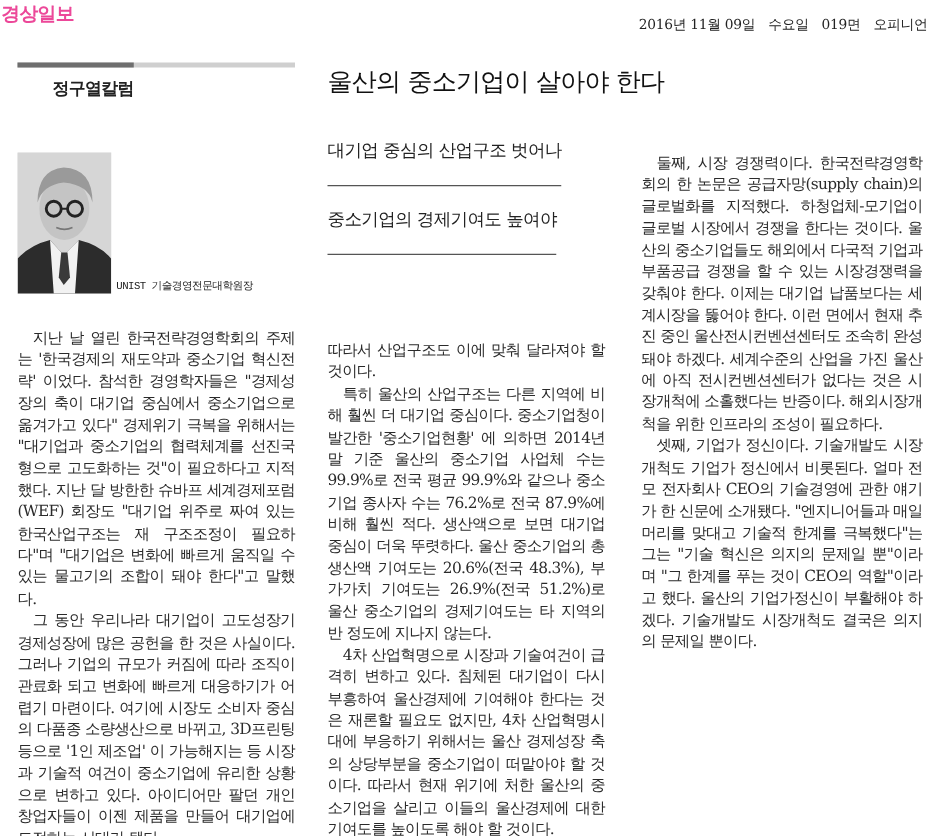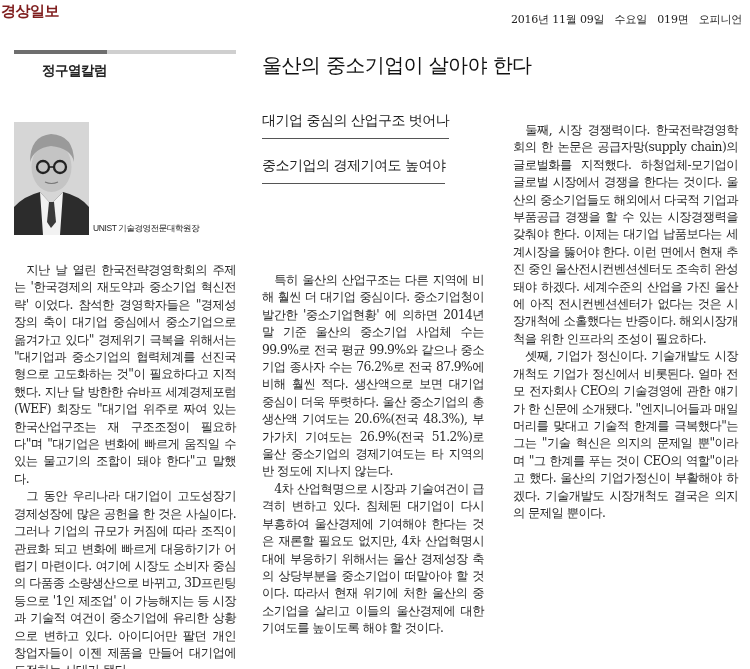--- a/index.html
+++ b/index.html
@@ -1,33 +1,33 @@
 <!DOCTYPE html>
 <html><head>
 <meta charset="utf-8">
 <style>
   html, body { margin:0; padding:0; background:#fff; }
   body { width:750px; height:669px; position:relative; overflow:hidden;
          font-family:"DejaVu Serif","Liberation Serif",serif; color:#222; }
   .logo { position:absolute; left:1px; top:2px; font-family:"DejaVu Sans","Liberation Sans",sans-serif;
-          font-weight:bold; font-size:15px; letter-spacing:-0.5px; color:#7f1d1d; }
+          font-weight:bold; font-size:15px; letter-spacing:-0.5px; color:#ec4899; }
   .dateline { position:absolute; right:8px; top:12px; font-size:11px; color:#222; white-space:nowrap; letter-spacing:-0.2px; }
   .dateline span { margin-left:7px; }
   .col-bar { position:absolute; left:14px; top:50px; width:222px; height:4px; background:#cfcfcf; }
   .col-bar .dark { position:absolute; left:0; top:0; width:93px; height:4px; background:#6e6e6e; }
   .col-name { position:absolute; left:22px; top:62px; font-family:"DejaVu Sans","Liberation Sans",sans-serif;
               font-weight:bold; font-size:13.5px; color:#222; letter-spacing:-0.5px;margin-left:20px; }
   .headline { position:absolute; left:262px; top:52px; font-family:"DejaVu Sans","Liberation Sans",sans-serif;
               font-size:20px; color:#111; letter-spacing:-0.6px; white-space:nowrap; }
   .photo { position:absolute; left:14px; top:122px; width:75px; height:113px; background:#d8d8d8; overflow:hidden; }
-  .byline { position:absolute; left:93px; top:223px; font-family:Liberation Sans, sans-serif;
+  .byline { position:absolute; left:93px; top:223px; font-family:Liberation Mono, monospace;
             font-size:8.5px; color:#222; letter-spacing:-0.4px; white-space:nowrap; }
   .subs { position:absolute; left:262px; top:112px; }
   .sub { font-family:"DejaVu Sans","Liberation Sans",sans-serif; font-size:14px; color:#222;
-         letter-spacing:-0.5px; white-space:nowrap; padding-bottom:8px; border-bottom:1.5px solid #555;
+         letter-spacing:-0.5px; white-space:nowrap; padding-bottom:18px; border-bottom:1.5px solid #555;
          margin-bottom:18px; display:table; }
   .col { position:absolute; font-size:12.3px; line-height:17.4px; letter-spacing:-0.55px; color:#2a2a2a;
          text-align:justify; }
   .col p { margin:0; text-indent:1em; }
   .col p.noindent { text-indent:0; }
   .c1 { left:14px; top:262px; width:222px; }
   .c2 { left:262px; top:272px; width:222px; }
   .c3 { left:513px; top:122px; width:225px; }
 </style>
 </head>
@@ -69,20 +69,21 @@
   <div class="sub">대기업 중심의 산업구조 벗어나</div>
   <div class="sub">중소기업의 경제기여도 높여야</div>
 </div>
 
 <div class="col c1">
   <p>지난 날 열린 한국전략경영학회의 주제는 '한국경제의 재도약과 중소기업 혁신전략' 이었다. 참석한 경영학자들은 "경제성장의 축이 대기업 중심에서 중소기업으로 옮겨가고 있다" 경제위기 극복을 위해서는 "대기업과 중소기업의 협력체계를 선진국형으로 고도화하는 것"이 필요하다고 지적했다. 지난 달 방한한 슈바프 세계경제포럼(WEF) 회장도 "대기업 위주로 짜여 있는 한국산업구조는 재 구조조정이 필요하다"며 "대기업은 변화에 빠르게 움직일 수 있는 물고기의 조합이 돼야 한다"고 말했다.</p>
   <p>그 동안 우리나라 대기업이 고도성장기 경제성장에 많은 공헌을 한 것은 사실이다. 그러나 기업의 규모가 커짐에 따라 조직이 관료화 되고 변화에 빠르게 대응하기가 어렵기 마련이다. 여기에 시장도 소비자 중심의 다품종 소량생산으로 바뀌고, 3D프린팅 등으로 '1인 제조업' 이 가능해지는 등 시장과 기술적 여건이 중소기업에 유리한 상황으로 변하고 있다. 아이디어만 팔던 개인 창업자들이 이젠 제품을 만들어 대기업에 도전하는 시대가 됐다.</p>
 </div>
 
 <div class="col c2">
+  <p class="noindent">따라서 산업구조도 이에 맞춰 달라져야 할 것이다.</p>
   <p>특히 울산의 산업구조는 다른 지역에 비해 훨씬 더 대기업 중심이다. 중소기업청이 발간한 '중소기업현황' 에 의하면 2014년 말 기준 울산의 중소기업 사업체 수는 99.9%로 전국 평균 99.9%와 같으나 중소기업 종사자 수는 76.2%로 전국 87.9%에 비해 훨씬 적다. 생산액으로 보면 대기업 중심이 더욱 뚜렷하다. 울산 중소기업의 총생산액 기여도는 20.6%(전국 48.3%), 부가가치 기여도는 26.9%(전국 51.2%)로 울산 중소기업의 경제기여도는 타 지역의 반 정도에 지나지 않는다.</p>
   <p>4차 산업혁명으로 시장과 기술여건이 급격히 변하고 있다. 침체된 대기업이 다시 부흥하여 울산경제에 기여해야 한다는 것은 재론할 필요도 없지만, 4차 산업혁명시대에 부응하기 위해서는 울산 경제성장 축의 상당부분을 중소기업이 떠맡아야 할 것이다. 따라서 현재 위기에 처한 울산의 중소기업을 살리고 이들의 울산경제에 대한 기여도를 높이도록 해야 할 것이다.</p>
 </div>
 
 <div class="col c3">
   <p>둘째, 시장 경쟁력이다. 한국전략경영학회의 한 논문은 공급자망(supply chain)의 글로벌화를 지적했다. 하청업체-모기업이 글로벌 시장에서 경쟁을 한다는 것이다. 울산의 중소기업들도 해외에서 다국적 기업과 부품공급 경쟁을 할 수 있는 시장경쟁력을 갖춰야 한다. 이제는 대기업 납품보다는 세계시장을 뚫어야 한다. 이런 면에서 현재 추진 중인 울산전시컨벤션센터도 조속히 완성돼야 하겠다. 세계수준의 산업을 가진 울산에 아직 전시컨벤션센터가 없다는 것은 시장개척에 소홀했다는 반증이다. 해외시장개척을 위한 인프라의 조성이 필요하다.</p>
   <p>셋째, 기업가 정신이다. 기술개발도 시장개척도 기업가 정신에서 비롯된다. 얼마 전 모 전자회사 CEO의 기술경영에 관한 얘기가 한 신문에 소개됐다. "엔지니어들과 매일 머리를 맞대고 기술적 한계를 극복했다"는 그는 "기술 혁신은 의지의 문제일 뿐"이라며 "그 한계를 푸는 것이 CEO의 역할"이라고 했다. 울산의 기업가정신이 부활해야 하겠다. 기술개발도 시장개척도 결국은 의지의 문제일 뿐이다.</p>
 </div>
 
 </body></html>

